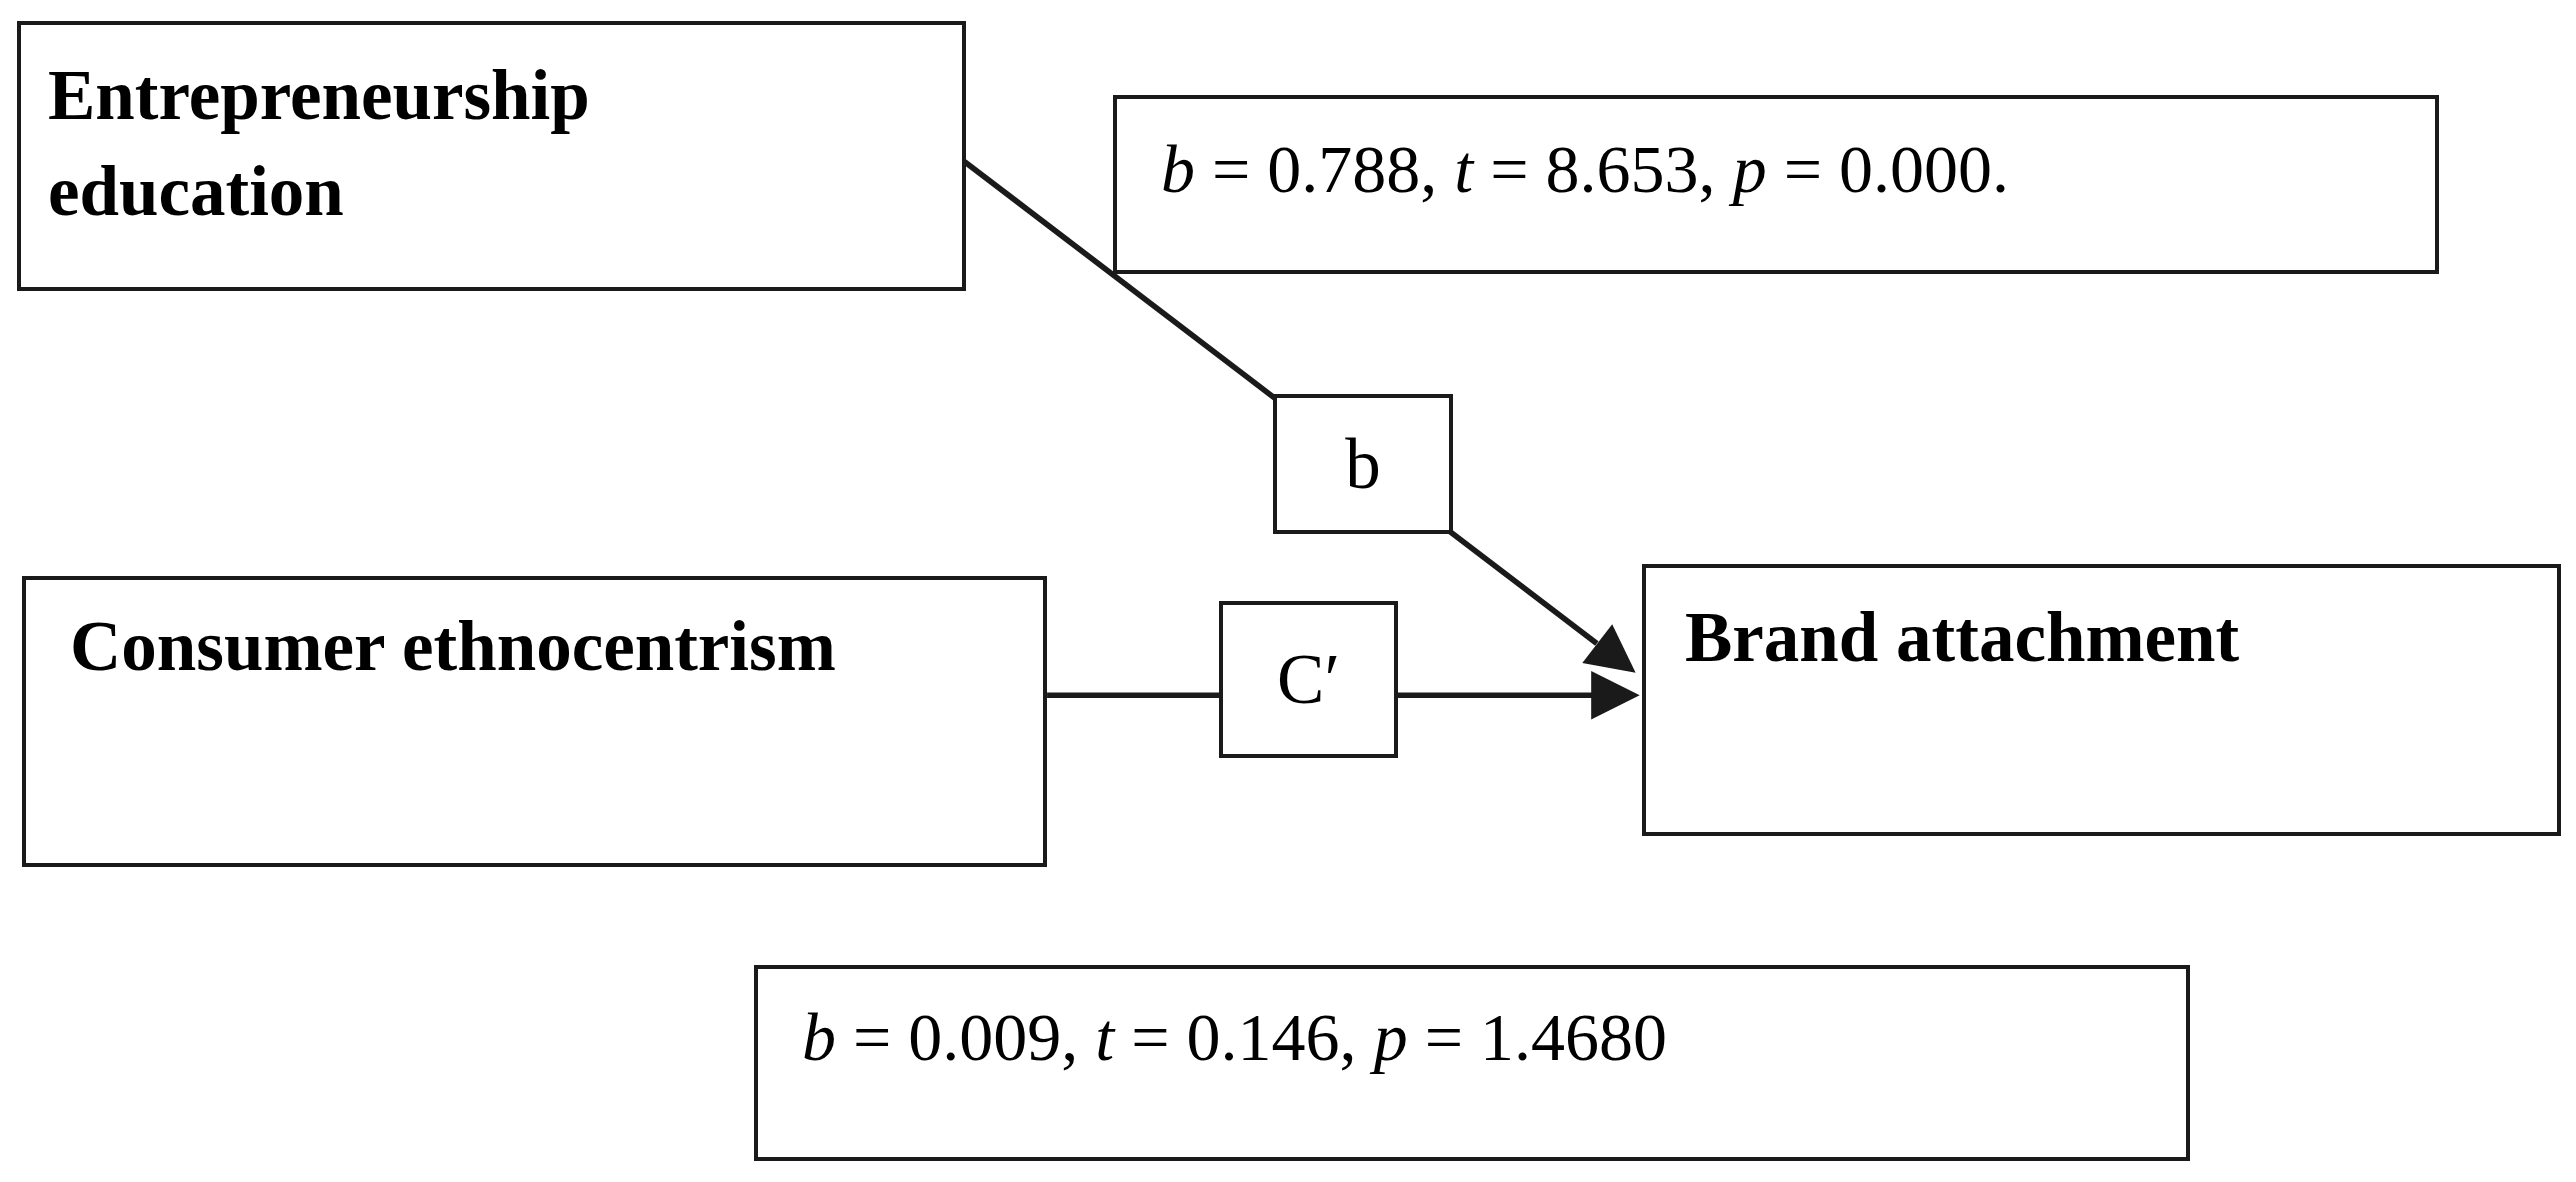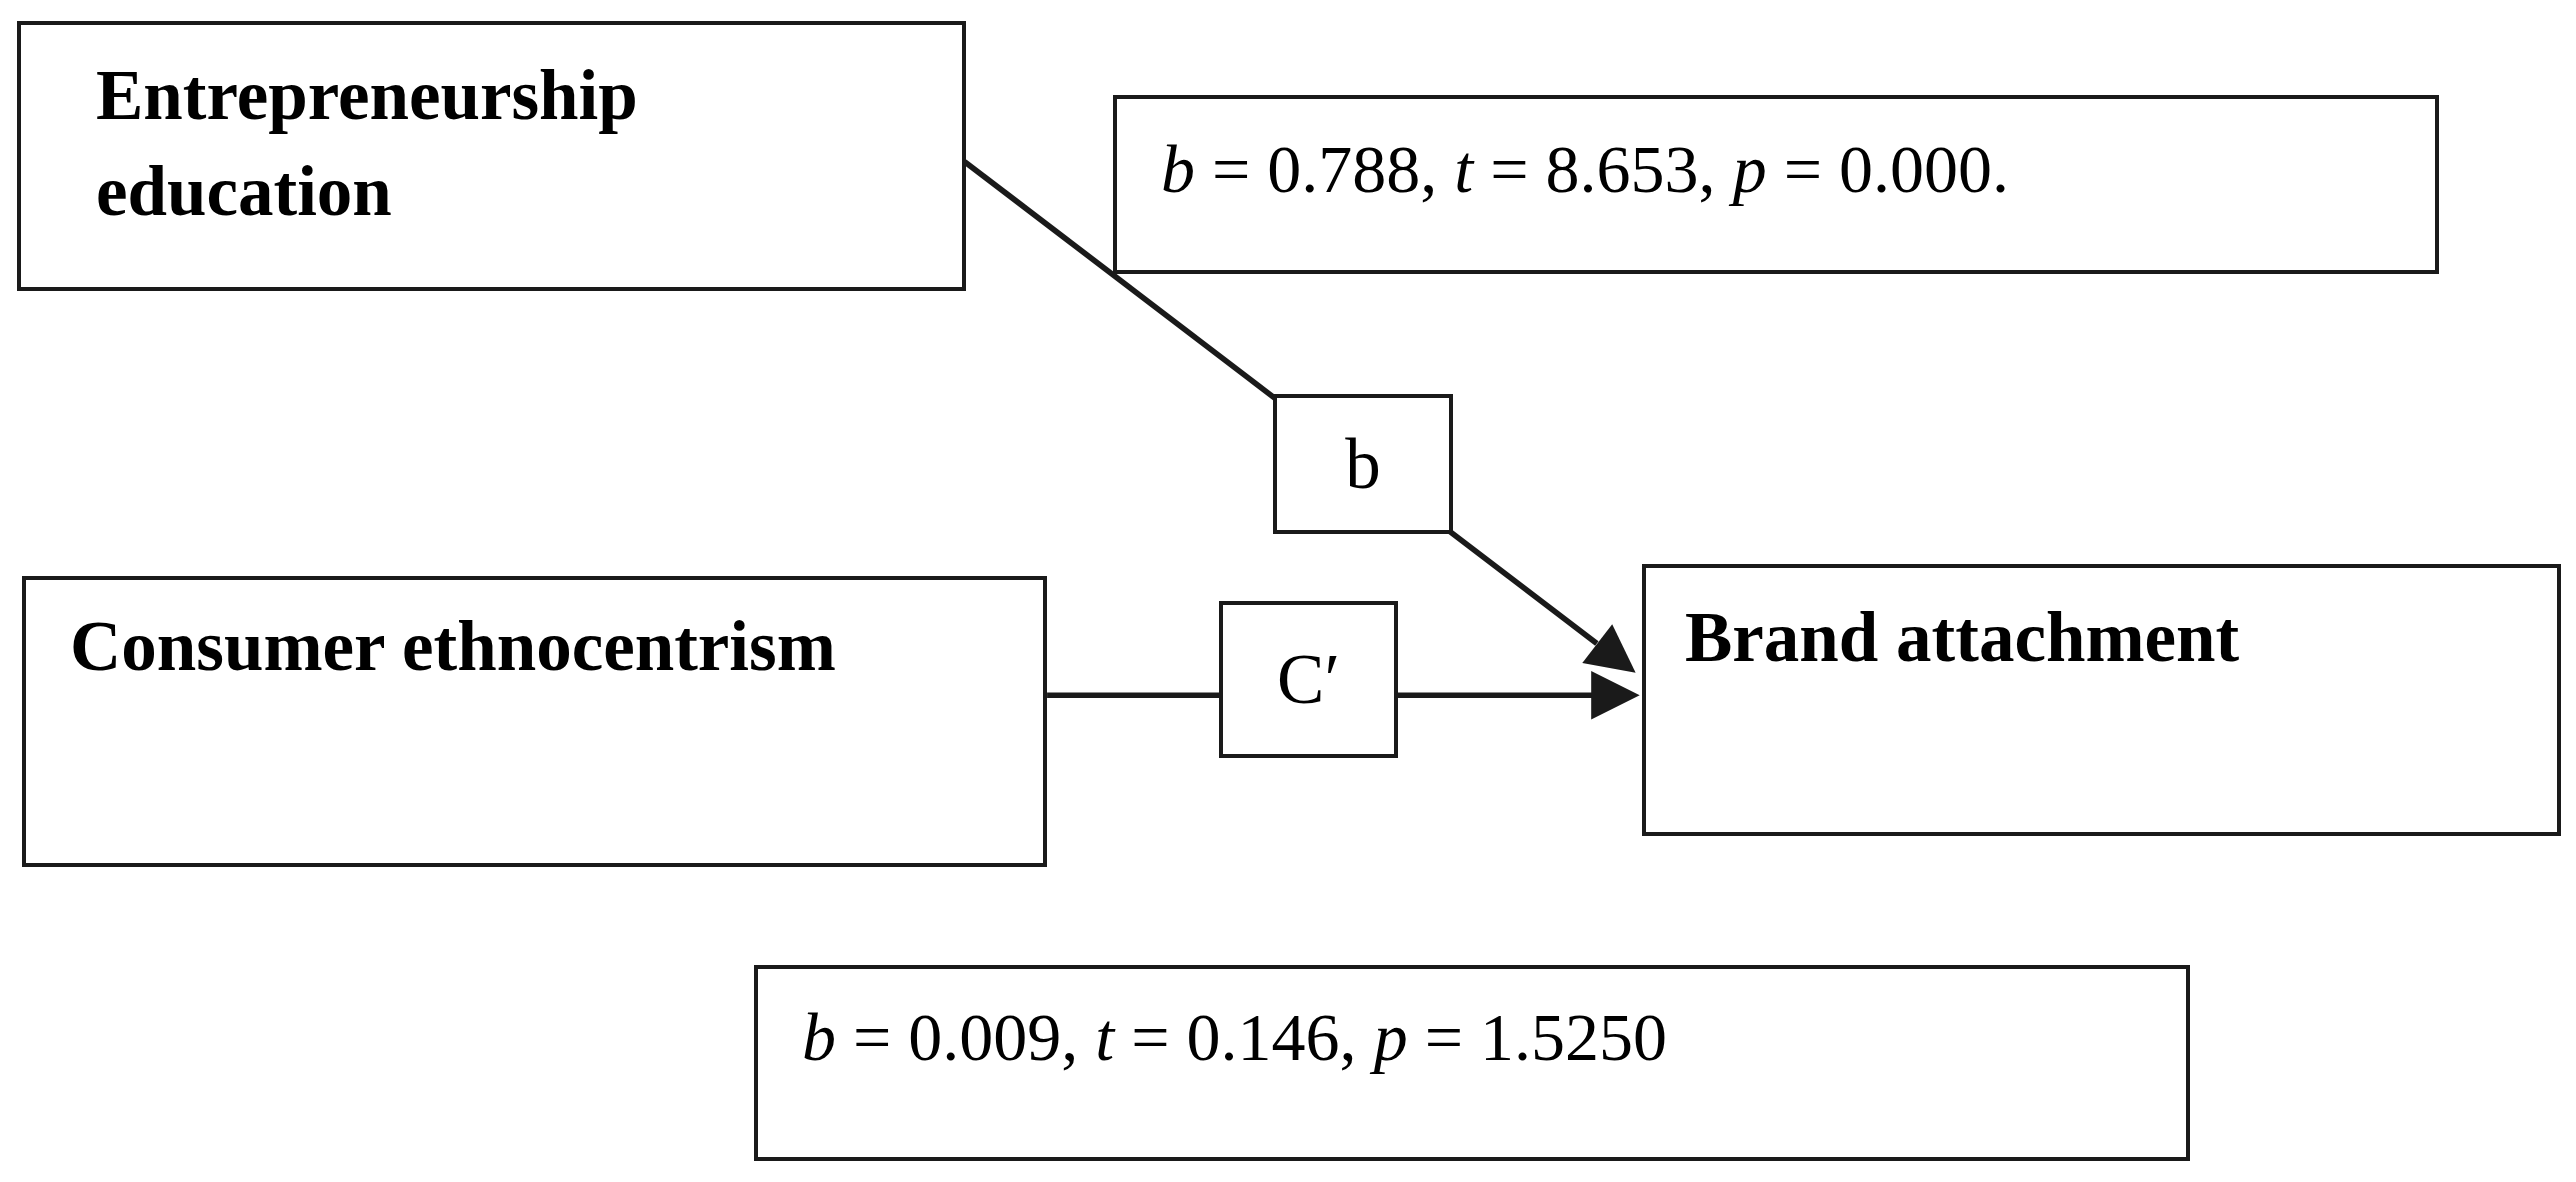--- a/index.html
+++ b/index.html
@@ -35,21 +35,21 @@
   .box{
     position:absolute;
     z-index:1;
     background:var(--bg);
     border:4.9px solid var(--ink);
     box-sizing:border-box;
     white-space:nowrap;
   }
   .box-ee{
     left:17px;top:21px;width:949px;height:270px;
-    padding:22px 0 0 75px;
+    padding:22px 0 0 27px;
     font-weight:bold;font-size:71px;line-height:96px;
   }
   .box-ee .line{display:block;}
   .box-ce{
     left:22px;top:576px;width:1025px;height:291px;
     padding:31px 0 0 44px;
     font-weight:bold;font-size:71px;line-height:1;
   }
   .box-ba{
     left:1642px;top:558px;width:919px;height:272px;
@@ -115,17 +115,17 @@
 
   <div class="box box-c">
     <span>C′</span>
   </div>
 
   <div class="box box-ba">
     <span>Brand attachment</span>
   </div>
 
   <div class="box box-stats-bottom">
-    <span class="stats-text"><span style="font-style: italic;">b</span><span> = 0.009, </span><span style="font-style: italic;">t</span><span> = 0.146, </span><span style="font-style: italic;">p</span><span> = 1.5250</span></span>
+    <span class="stats-text"><span style="font-style: italic;">b</span><span> = 0.009, </span><span style="font-style: italic;">t</span><span> = 0.146, </span><span style="font-style: italic;">p</span><span> = 1.4680</span></span>
   </div>
 
 </div>
 
 
 </body></html>

